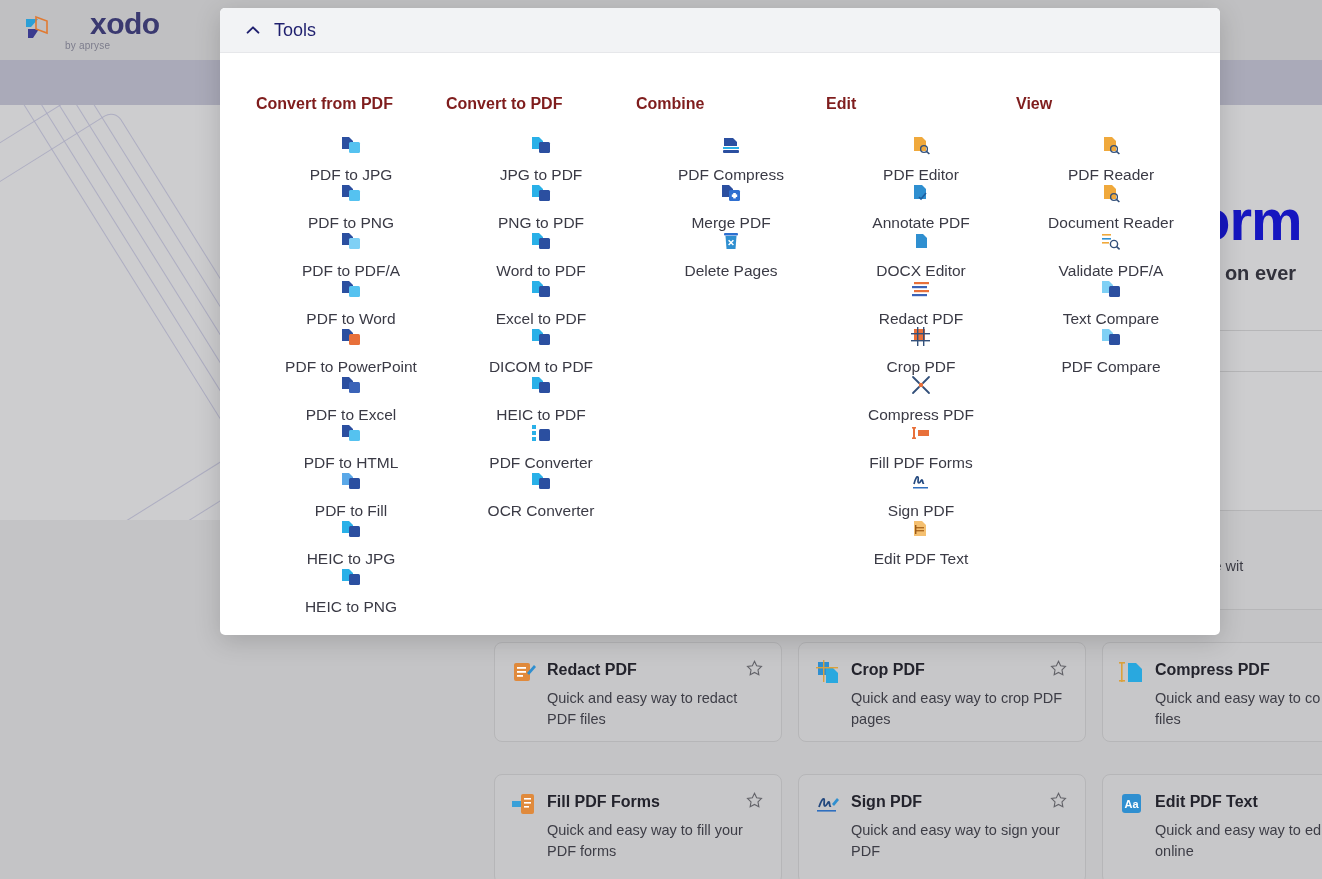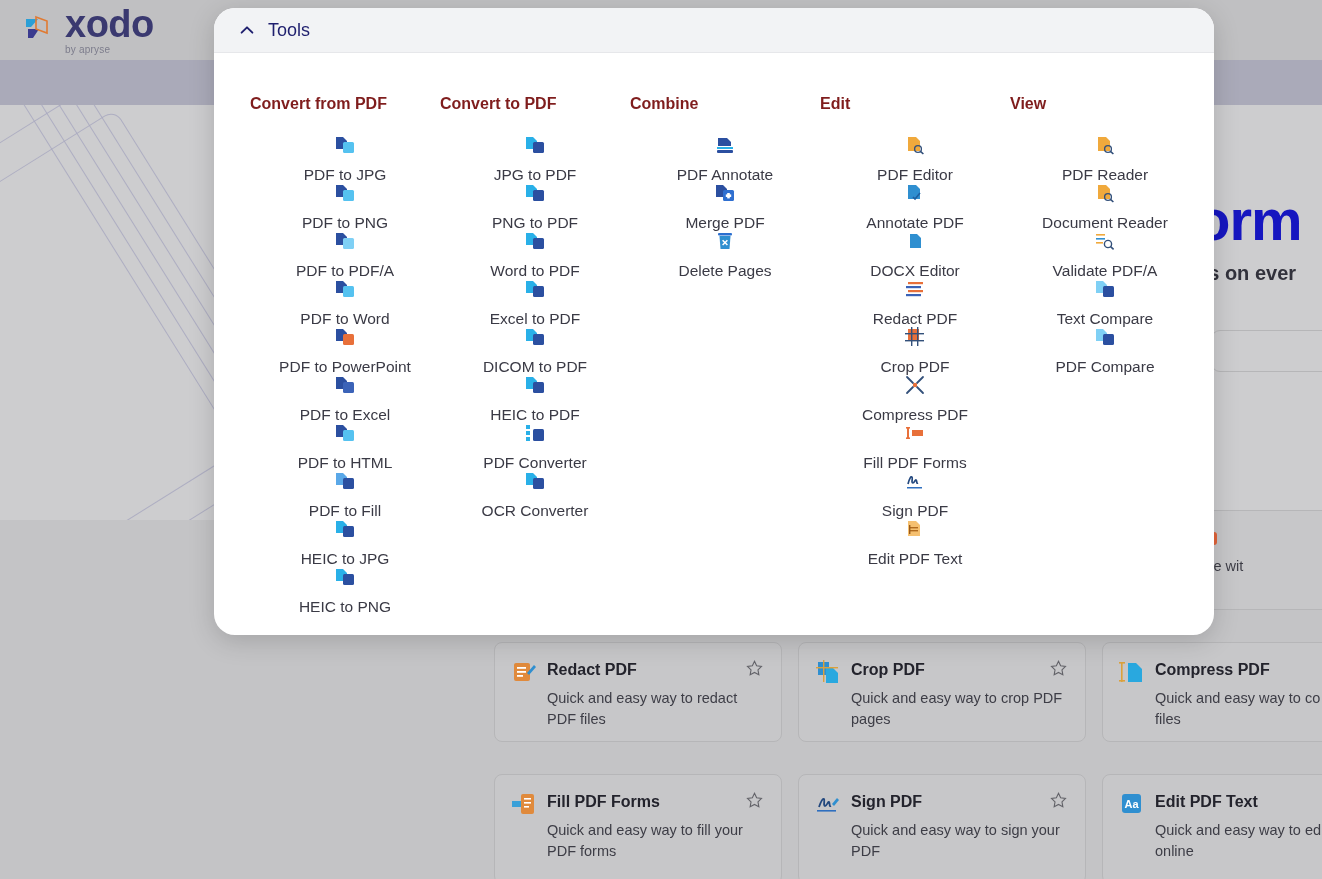--- a/index.html
+++ b/index.html
@@ -16,21 +16,21 @@
 
   .navbar {
     position: absolute; top: 0; left: 0; width: 1322px; height: 60px;
     background: #c0c0c2;
     display: flex; align-items: center; padding-left: 22px; gap: 30px;
   }
   .logo-wrap { display: flex; align-items: center; gap: 9px; }
   .logo-mark { width: 34px; height: 34px; position: relative; }
   .logo-txt { display: flex; flex-direction: column; line-height: 1; }
   .logo-name {
-    font-size: 38px; font-weight: 700; color: #3a3970; letter-spacing: -.5px;
+    font-size: 30px; font-weight: 700; color: #3a3970; letter-spacing: -.5px; margin-left: 25px;
   }
   .logo-sub { font-size: 10px; color: #7c7c8c; margin-top: 2px; letter-spacing: .2px;}
   .nav-link {
     font-size: 19px; color: #4a4a52; margin-left: 46px;
   }
 
   .hero-band {
     position: absolute; top: 60px; left: 0; width: 1322px; height: 45px;
     background: #aaaab9;
   }
@@ -78,22 +78,22 @@
   .card-desc {
     font-size: 14.5px; color: #3d3d46; line-height: 1.45; margin-top: 3px;
     margin-left: 36px; max-width: 240px;
   }
   .star {
     position: absolute; top: 17px; right: 18px; width: 17px; height: 17px;
   }
 
   
   .tools-panel {
-    position: absolute; top: 8px; left: 214px; width: 1000px; height: 627px;
-    background: #ffffff; border-radius: 21px;
+    position: absolute; top: 8px; left: 220px; width: 1000px; height: 627px;
+    background: #ffffff; border-radius: 5px;
     box-shadow: 0 6px 26px rgba(0,0,0,.17);
     overflow: hidden;
   }
   .tools-head {
     height: 45px; background: #f2f3f5;
     display: flex; align-items: center; gap: 12px; padding-left: 24px;
     border-bottom: 1px solid #e6e7ea;
   }
   .tools-head .chev { width: 18px; height: 18px; }
   .tools-head .lbl { font-size: 18px; color: #1f1f6e; }
@@ -432,21 +432,21 @@
       </div>
 
       <div class="col c3">
         <div class="col-title">Combine</div>
         <div class="mi">
             <span class="ic"><svg width="20" height="20" viewBox="0 0 20 20">
                 <path d="M3 3h9l4 4v4H3z" fill="#2b4fa0"></path>
                 <rect x="2" y="12" width="16" height="2" fill="#29b0e8"></rect>
                 <rect x="2" y="15" width="16" height="3" rx="1" fill="#2b4fa0"></rect>
               </svg></span>
-            <span class="tx">PDF Annotate</span>
+            <span class="tx">PDF Compress</span>
           </div>
         <div class="mi">
             <span class="ic"><svg width="20" height="20" viewBox="0 0 20 20">
                 <path d="M1 2h7l4 4v8H1z" fill="#2b4fa0"></path>
                 <rect x="8" y="7" width="11" height="11" rx="1.5" fill="#2f6fd0"></rect>
                 <rect x="12.2" y="10" width="2.6" height="5.4" fill="#fff"></rect>
                 <rect x="10.8" y="11.4" width="5.4" height="2.6" fill="#fff"></rect>
               </svg></span>
             <span class="tx">Merge PDF</span>
           </div>

